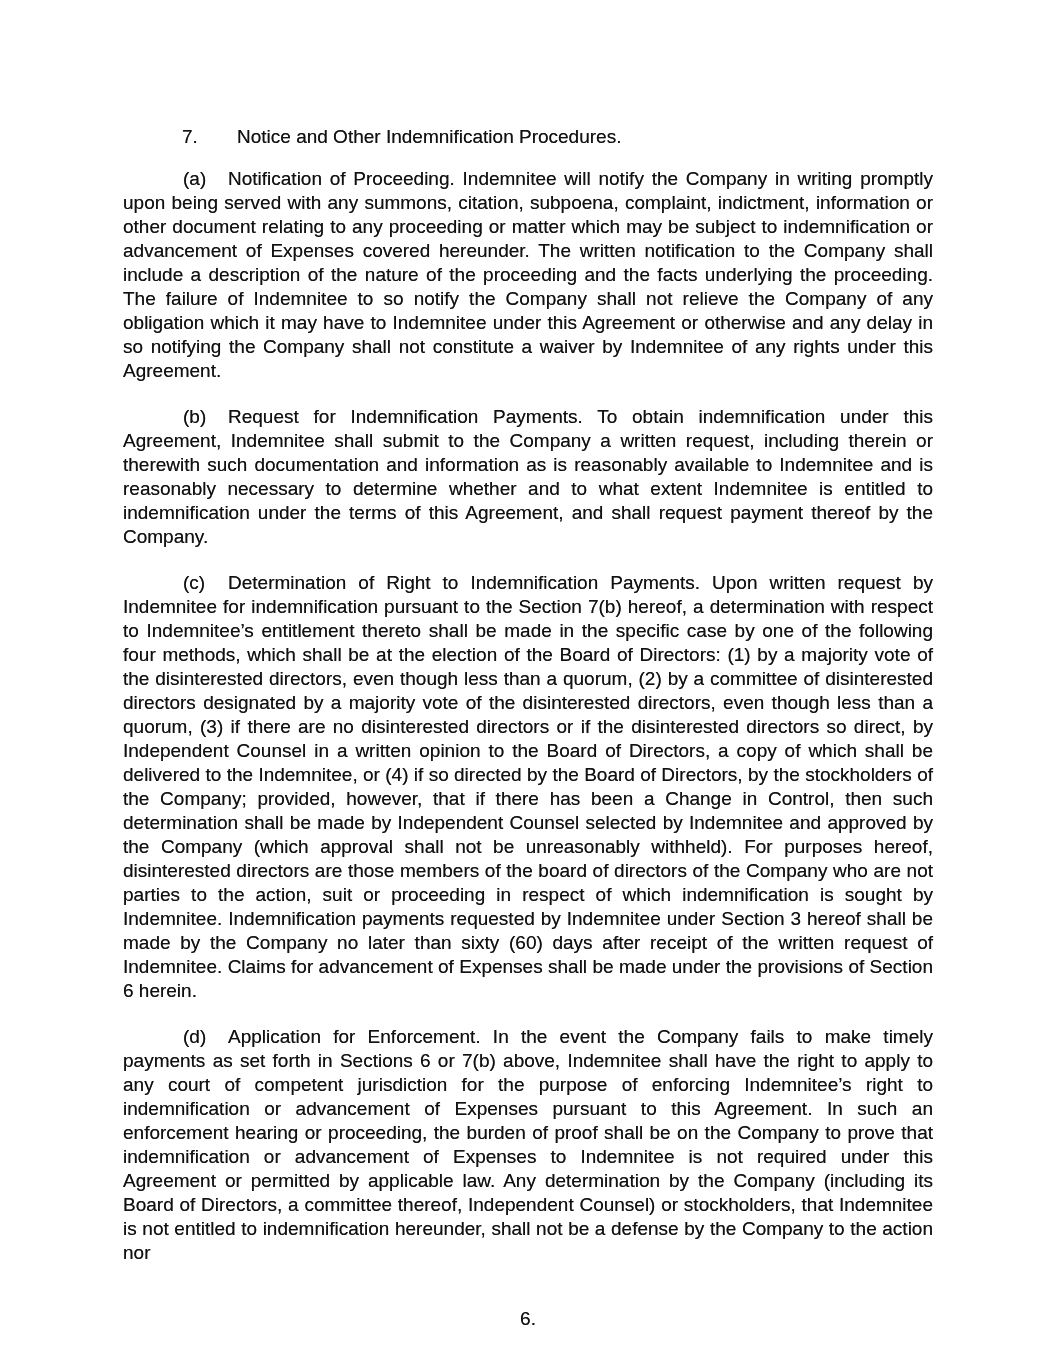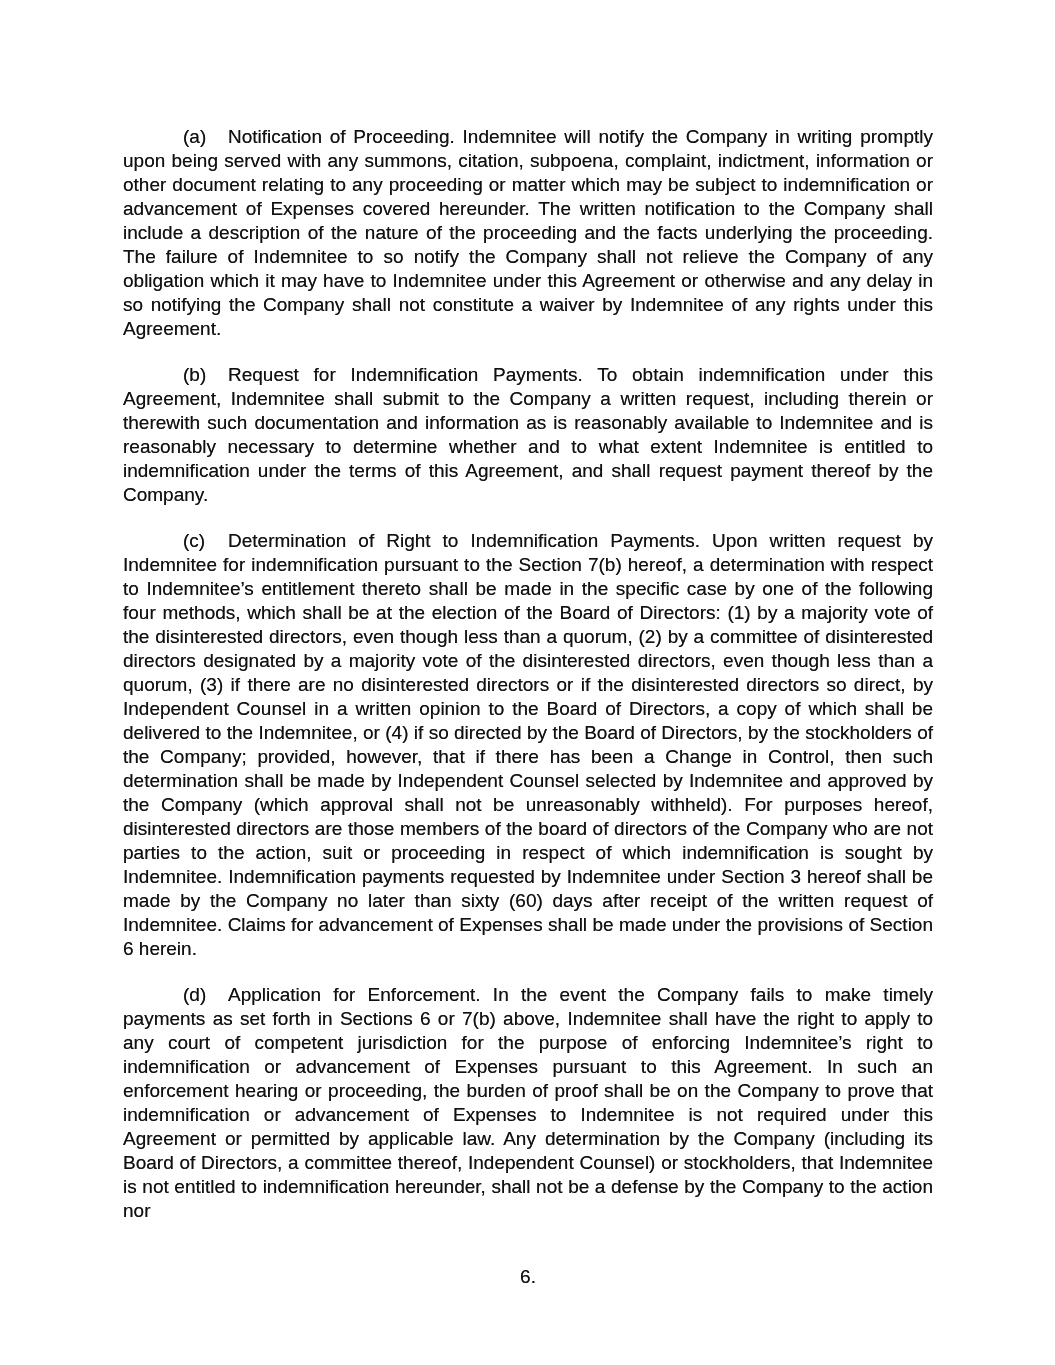--- a/index.html
+++ b/index.html
@@ -47,20 +47,23 @@
     margin-top: 42px;
     text-align: center;
   }
 </style>
 </head>
 <body>
 
 <div class="page">
   <div class="content">
 
+    <div class="heading">
+      <span class="h-num">7.</span><span class="h-title">Notice and Other Indemnification Procedures.</span>
+    </div>
 
     <p class="para">
       <span class="p-label">(a)</span><span class="p-text">Notification of Proceeding. Indemnitee will notify the Company in writing promptly upon being served with any summons, citation, subpoena, complaint, indictment, information or other document relating to any proceeding or matter which may be subject to indemnification or advancement of Expenses covered hereunder. The written notification to the Company shall include a description of the nature of the proceeding and the facts underlying the proceeding. The failure of Indemnitee to so notify the Company shall not relieve the Company of any obligation which it may have to Indemnitee under this Agreement or otherwise and any delay in so notifying the Company shall not constitute a waiver by Indemnitee of any rights under this Agreement.</span>
     </p>
 
     <p class="para">
       <span class="p-label">(b)</span><span class="p-text">Request for Indemnification Payments. To obtain indemnification under this Agreement, Indemnitee shall submit to the Company a written request, including therein or therewith such documentation and information as is reasonably available to Indemnitee and is reasonably necessary to determine whether and to what extent Indemnitee is entitled to indemnification under the terms of this Agreement, and shall request payment thereof by the Company.</span>
     </p>
 
     <p class="para">

